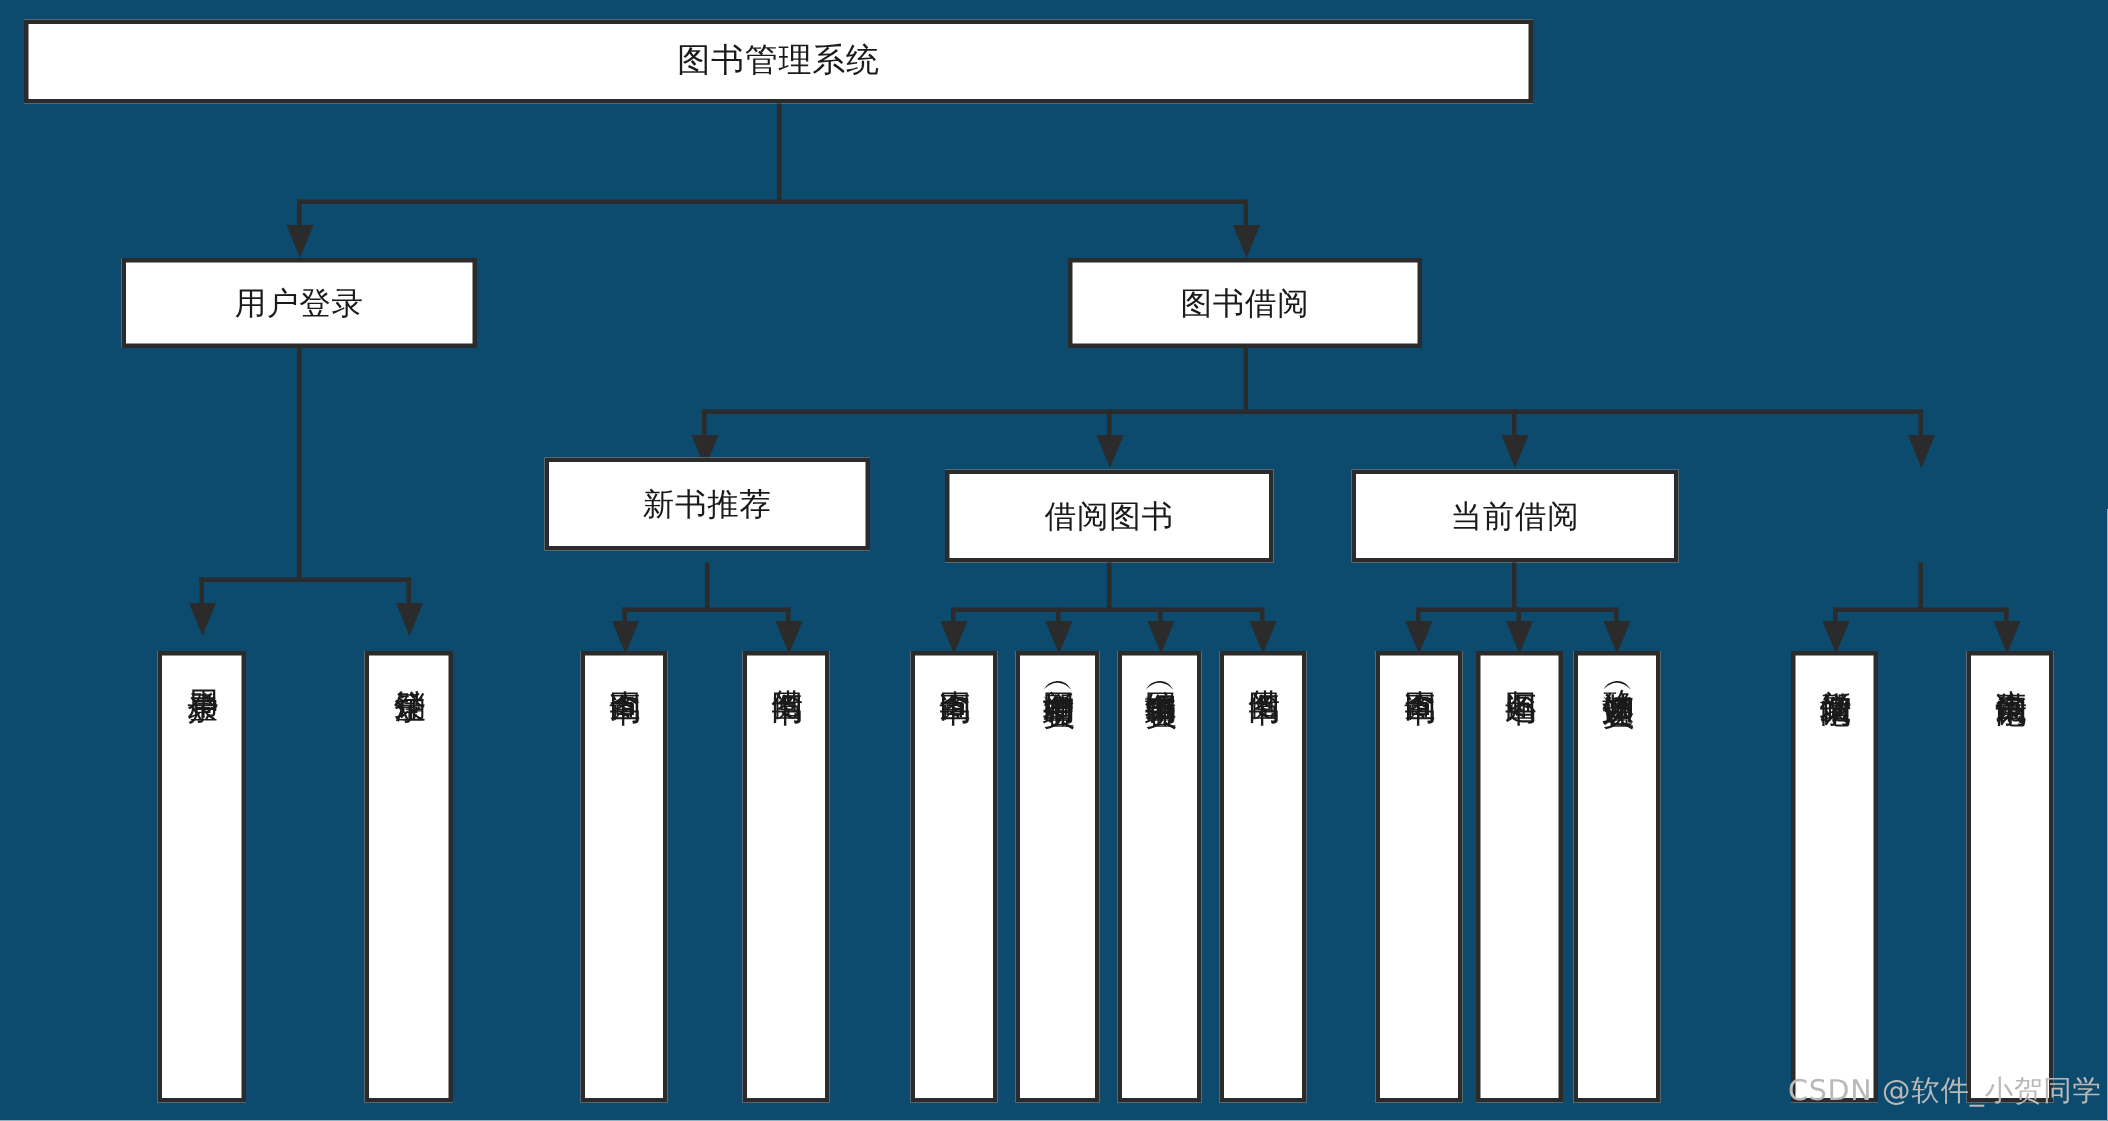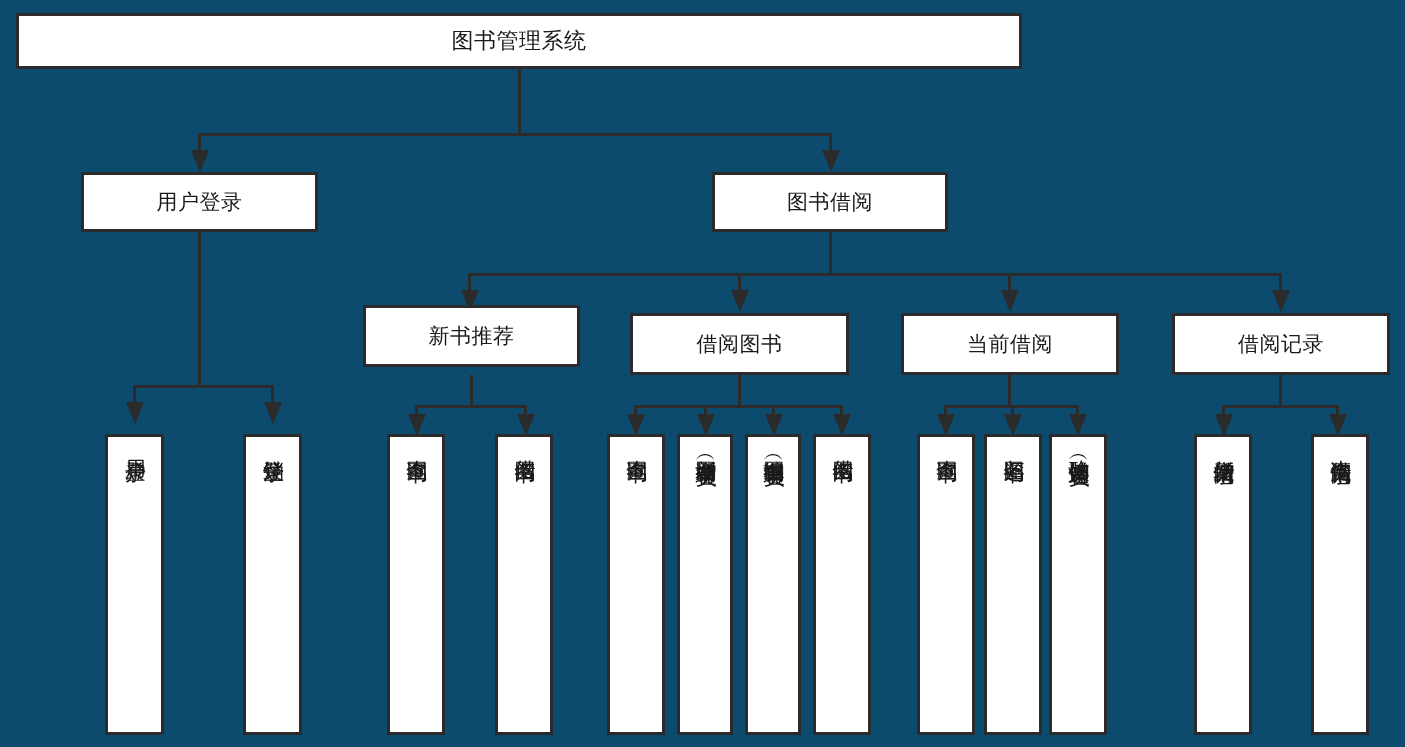--- a/index.html
+++ b/index.html
@@ -130,23 +130,20 @@
   <div class="arrow" style="left:1272px; top:290px;"></div>
 
   <div class="node horiz" style="left:363px; top:305px; width:217px; height:62px;">
     <span class="label">新书推荐</span>
   </div>
   <div class="node horiz" style="left:630px; top:313px; width:219px; height:62px;">
     <span class="label">借阅图书</span>
   </div>
   <div class="node horiz" style="left:901px; top:313px; width:218px; height:62px;">
     <span class="label">当前借阅</span>
-  </div>
-  <div class="node horiz" style="left:1172px; top:313px; width:218px; height:62px;">
-    <span class="label">借阅记录</span>
   </div>
 
   <div class="vline" style="left:470px; top:375px; height:32px;"></div>
   <div class="hline" style="left:415px; top:405px; width:112px;"></div>
   <div class="vline" style="left:415px; top:405px; height:16px;"></div>
   <div class="arrow" style="left:408px; top:414px;"></div>
   <div class="vline" style="left:524px; top:405px; height:16px;"></div>
   <div class="arrow" style="left:517px; top:414px;"></div>
 
   <div class="vline" style="left:738px; top:375px; height:32px;"></div>
@@ -213,14 +210,15 @@
     <span class="label">确认归还（管理员）</span>
   </div>
 
   <div class="node vert" style="left:1194px; top:434px; width:58px; height:301px;">
     <span class="label">新增借阅记录</span>
   </div>
   <div class="node vert" style="left:1311px; top:434px; width:58px; height:301px;">
     <span class="label">查询借阅记录</span>
   </div>
 
+  <div id="watermark" style="left:1192px; top:714px;">CSDN @软件_小贺同学</div>
 
 </div>
 
 </body></html>

